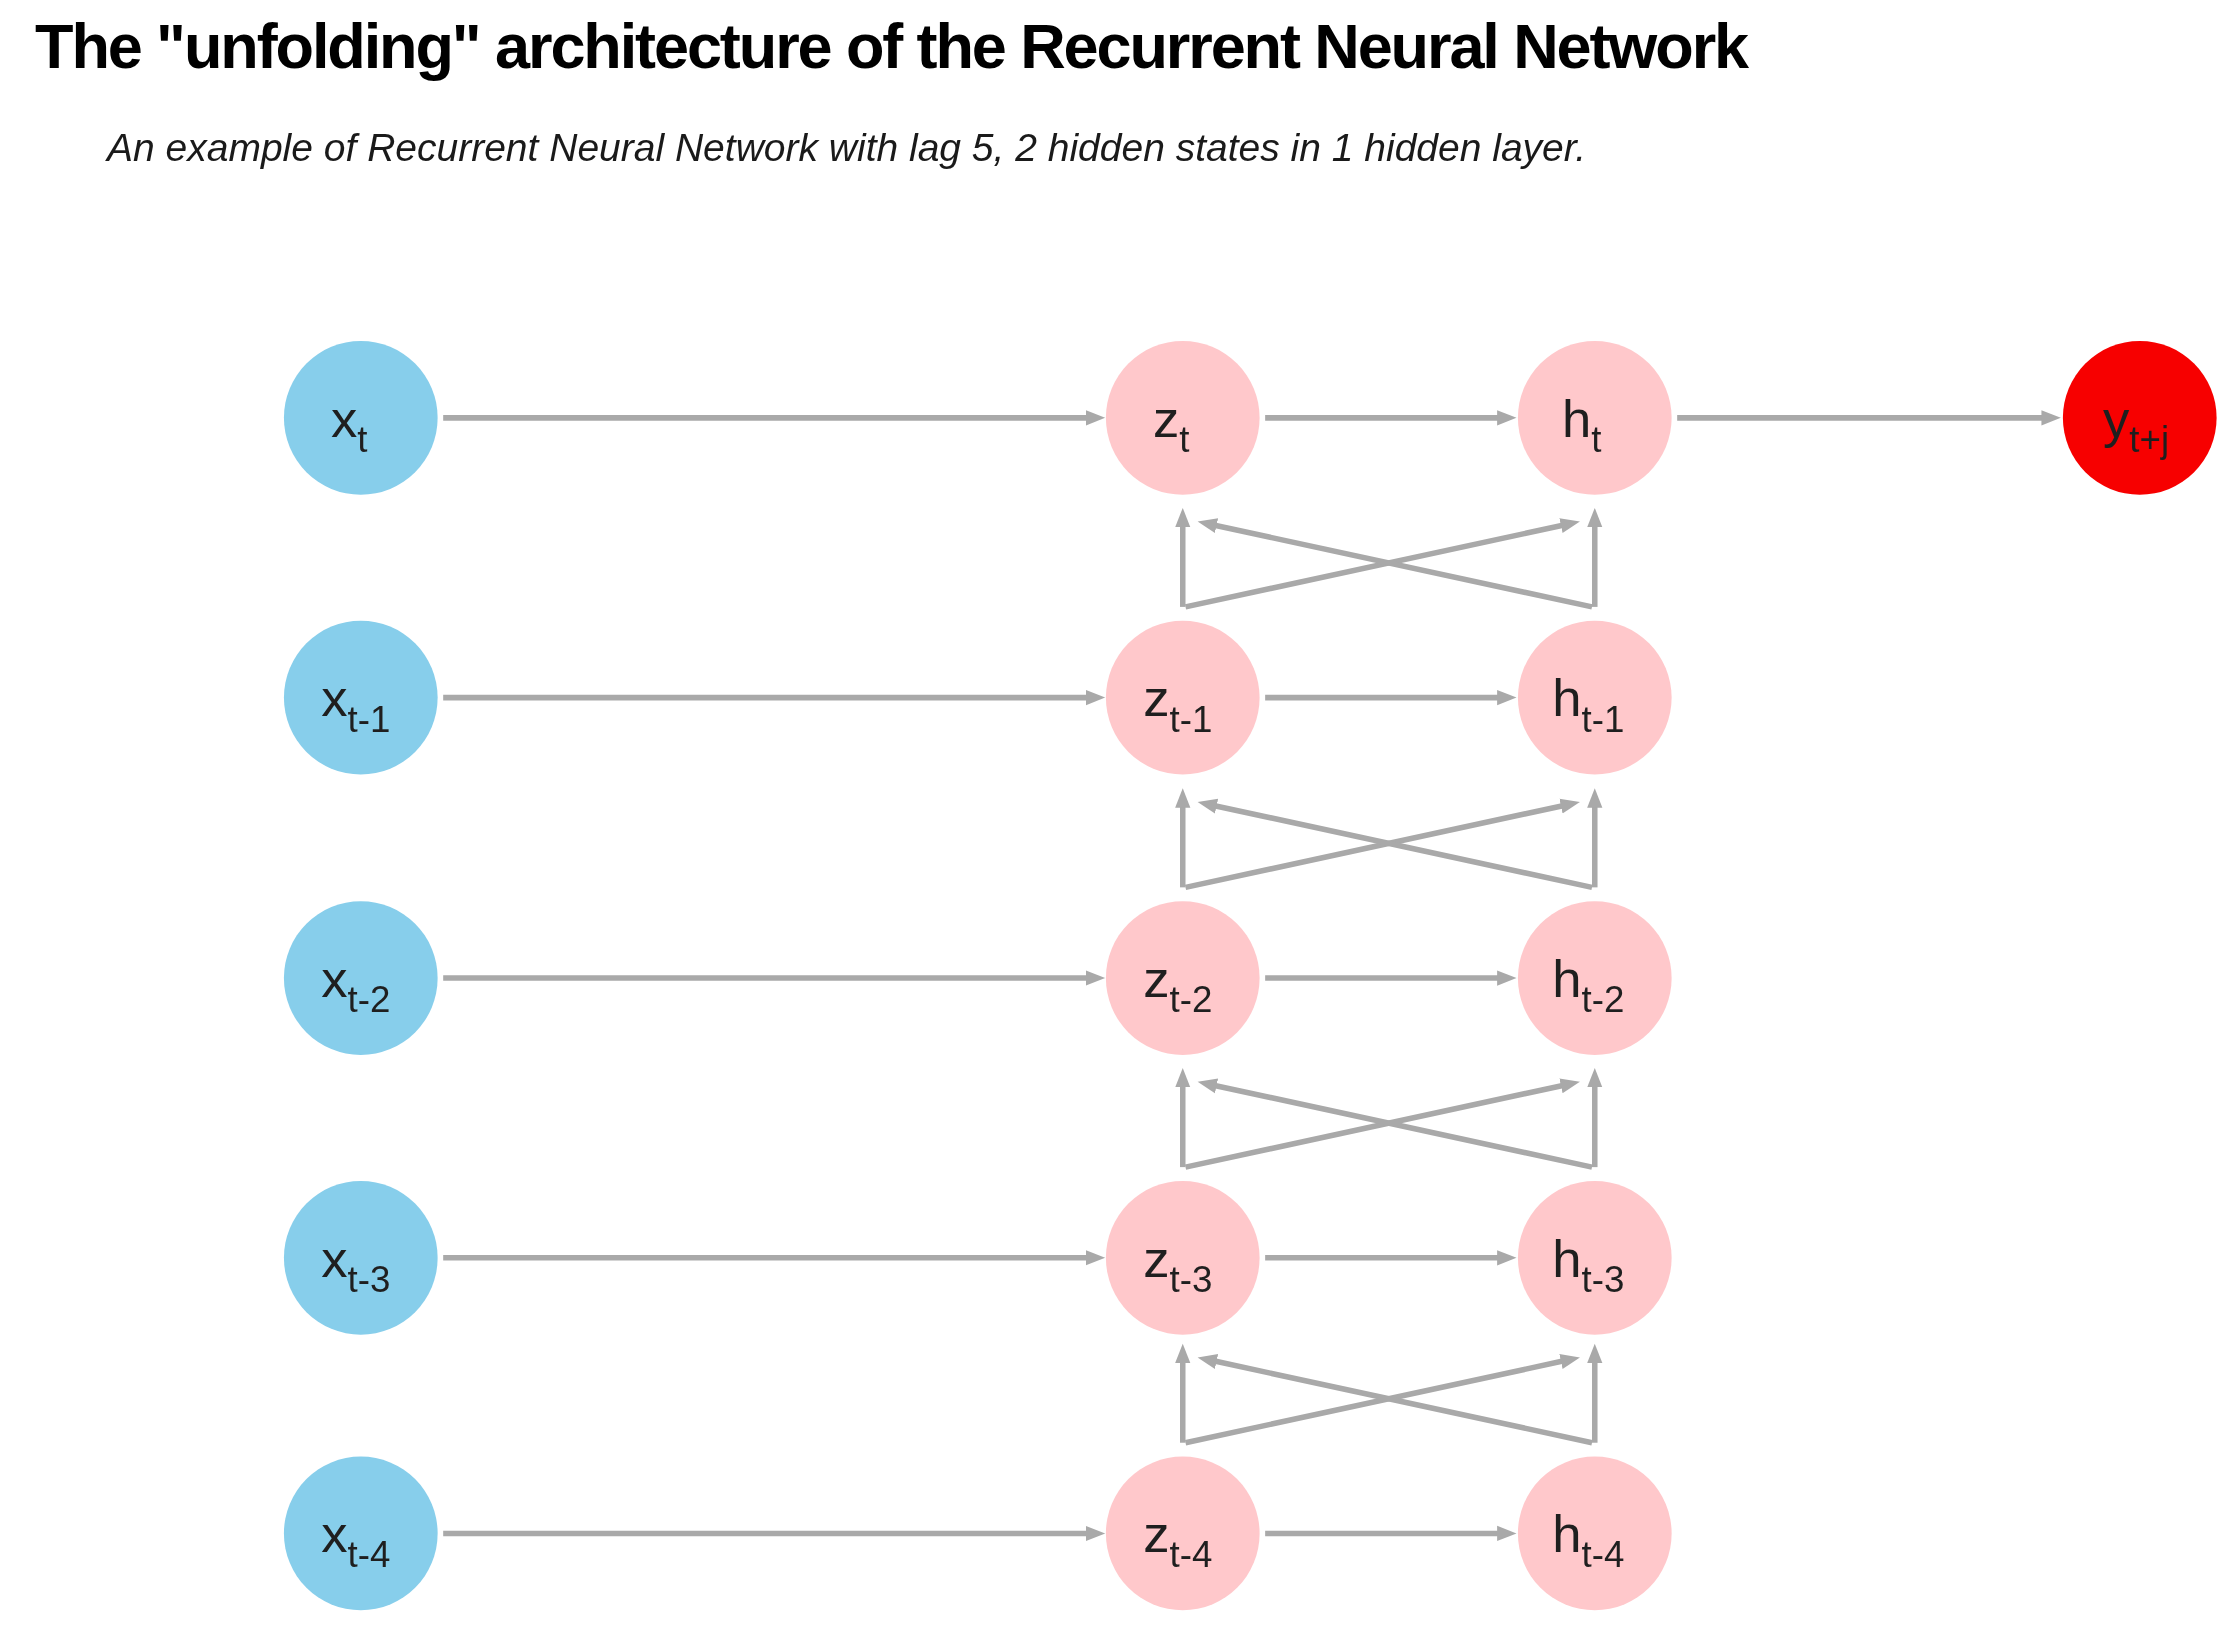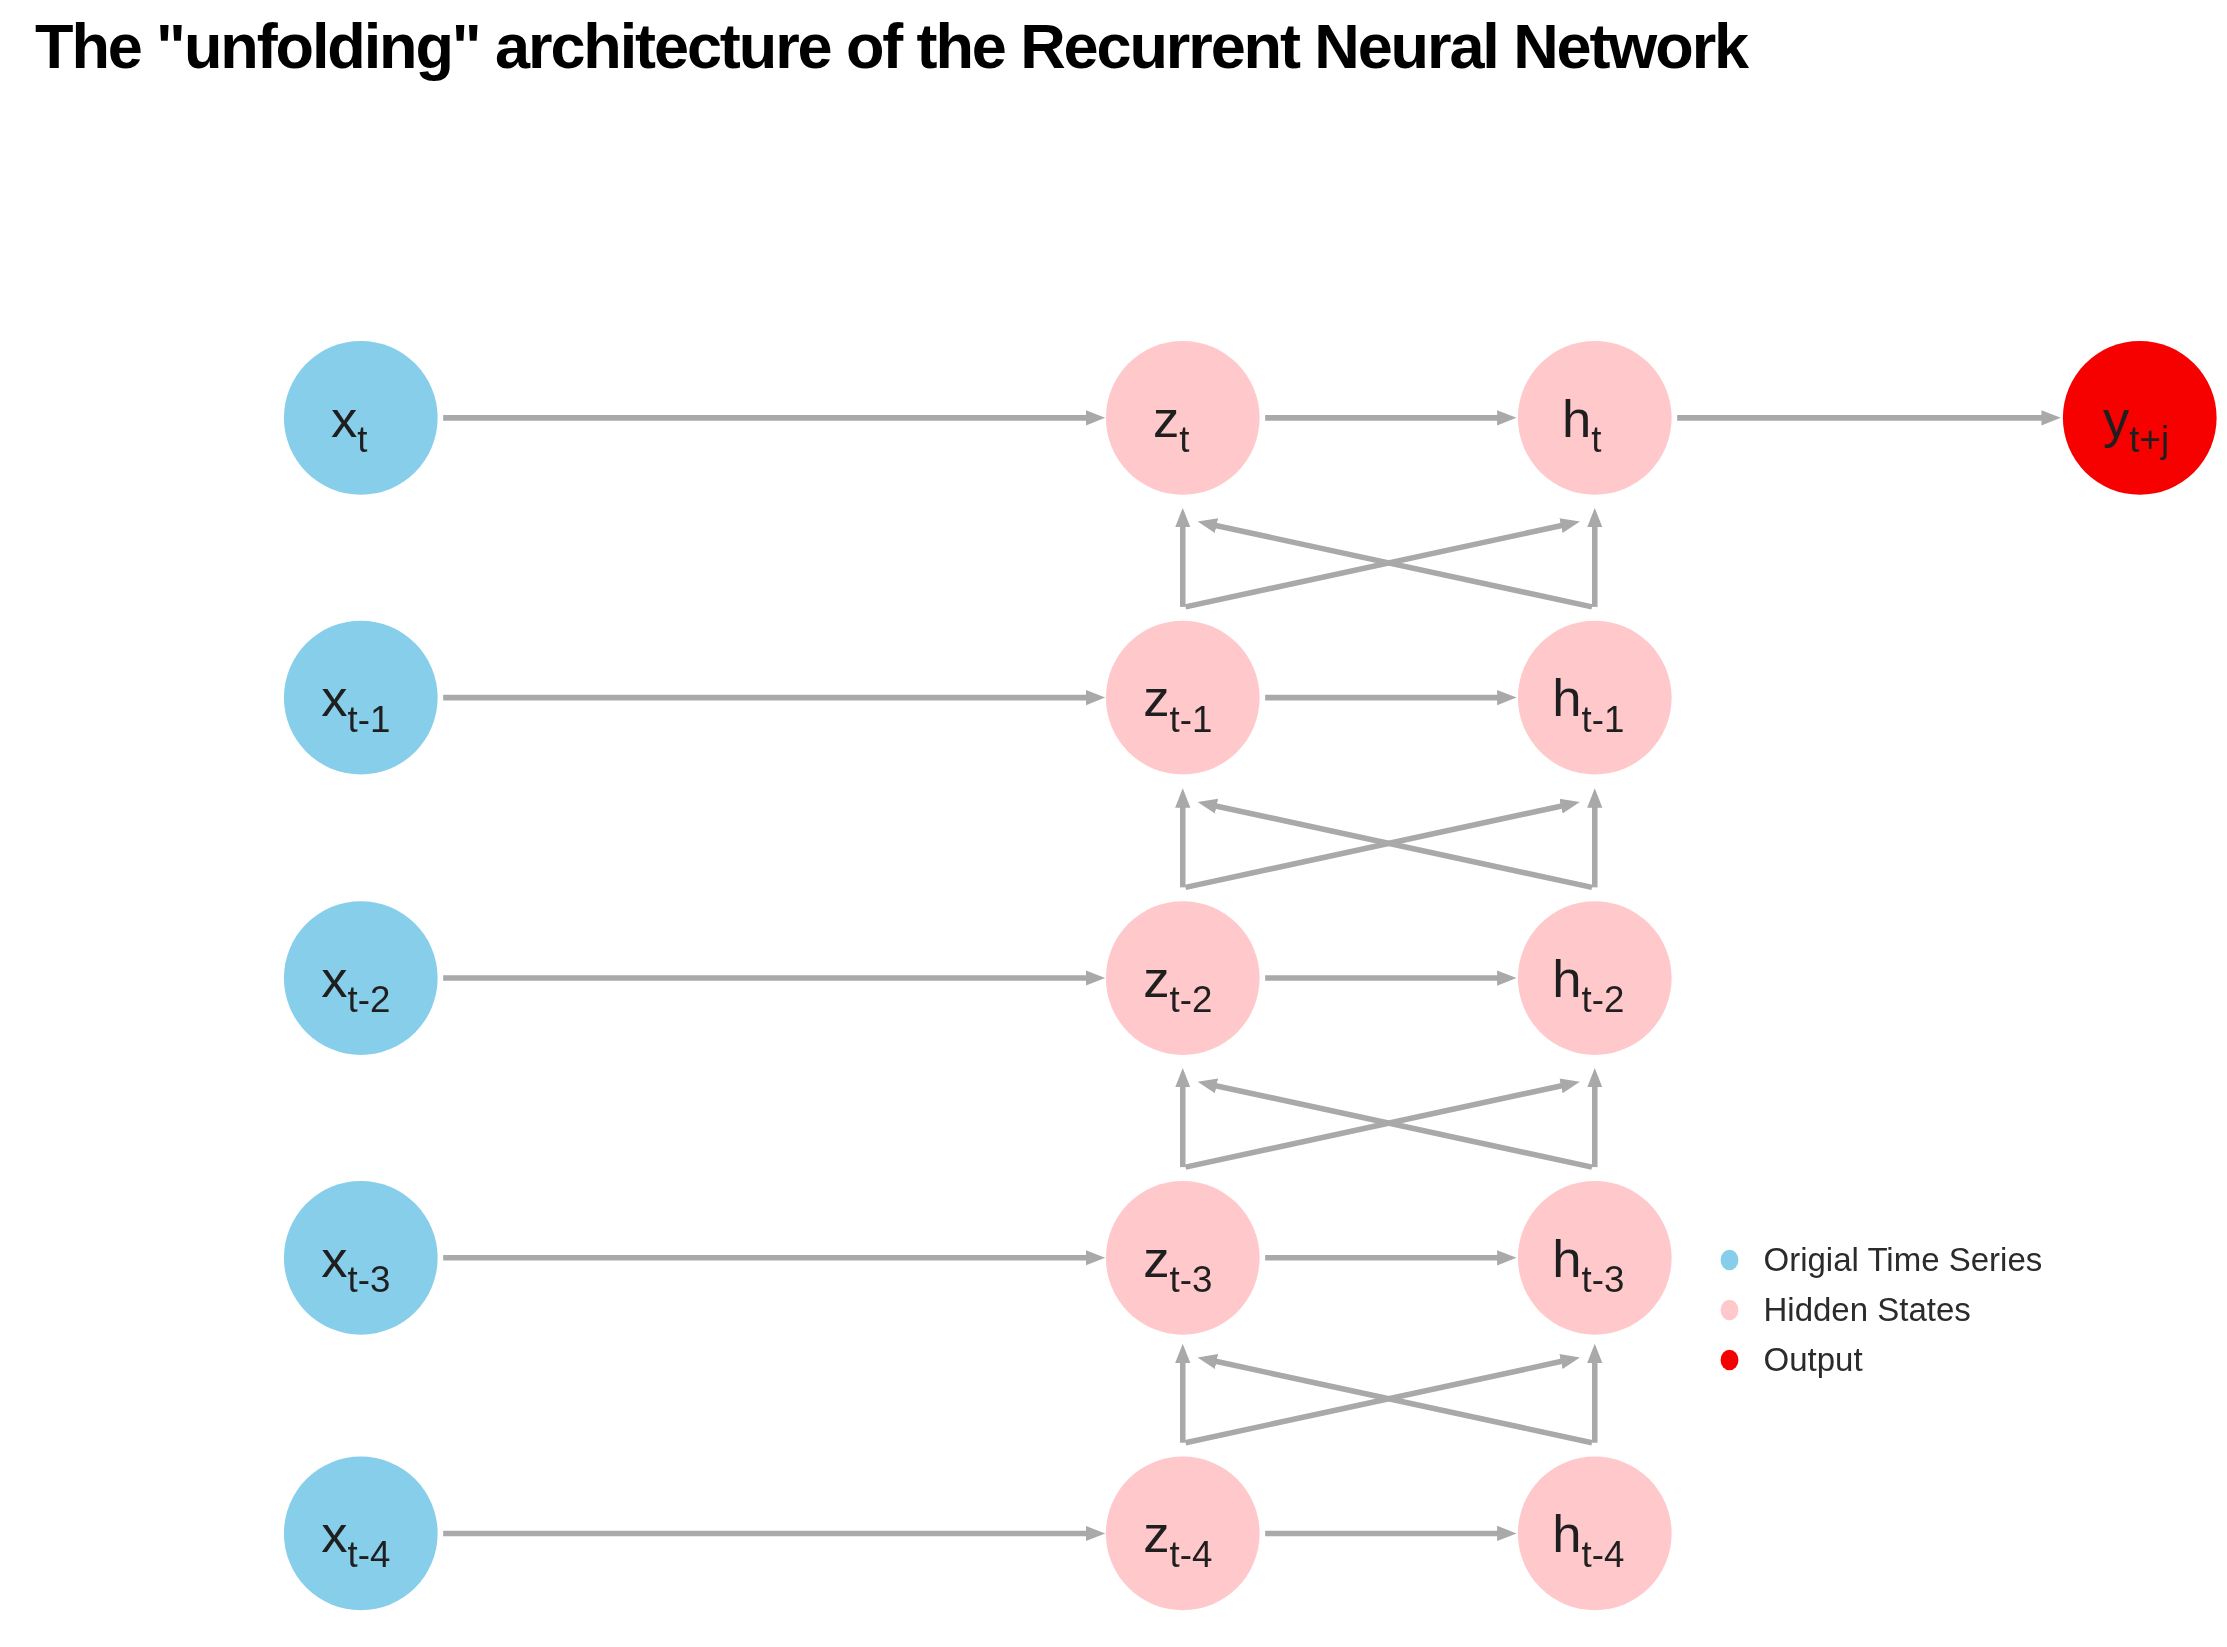--- a/index.html
+++ b/index.html
@@ -64,20 +64,21 @@
     color: #2b2b2b;
     white-space: nowrap;
   }
 </style>
 </head>
 <body>
 
 <div id="page">
 
   <div id="title">The "unfolding" architecture of the Recurrent Neural Network</div>
+  <div id="subtitle">An example of Recurrent Neural Network with lag 5, 2 hidden states in 1 hidden layer.</div>
 
   <svg id="diagram-svg" width="2227" height="1648" viewBox="0 0 3216 2379">
     <defs>
       <marker id="arrow" markerUnits="userSpaceOnUse" markerWidth="34" markerHeight="28" refX="8" refY="12" orient="auto">
         <path d="M0,1 L28,12 L0,23 Z" fill="#a9a9a9"></path>
       </marker>
     </defs>
 
     <g stroke-width="8" fill="none" stroke="#a9a9a9">
 
@@ -175,35 +176,15 @@
       <text class="node-main" x="2284" y="1843" text-anchor="end">h</text>
       <text class="node-sub" x="2284" y="1865">t-3</text>
       <text class="node-main" x="2284" y="2241" text-anchor="end">h</text>
       <text class="node-sub" x="2284" y="2263">t-4</text>
 
       <text class="node-main" x="3075" y="630" text-anchor="end">y</text>
       <text class="node-sub" x="3075" y="652">t+j</text>
     </g>
   </svg>
 
-  <div id="legend">
-    <div class="legend-item">
-      <svg class="legend-dot" viewBox="0 0 30 32">
-        <ellipse cx="15" cy="16" rx="13" ry="15" fill="#87ceeb"></ellipse>
-      </svg>
-      <span class="legend-label">Origial Time Series</span>
-    </div>
-    <div class="legend-item">
-      <svg class="legend-dot" viewBox="0 0 30 32">
-        <ellipse cx="15" cy="16" rx="13" ry="15" fill="#ffc8cb"></ellipse>
-      </svg>
-      <span class="legend-label">Hidden States</span>
-    </div>
-    <div class="legend-item">
-      <svg class="legend-dot" viewBox="0 0 30 32">
-        <ellipse cx="15" cy="16" rx="13" ry="15" fill="#f70000"></ellipse>
-      </svg>
-      <span class="legend-label">Output</span>
-    </div>
-  </div>
 
 </div>
 
 
 </body></html>

